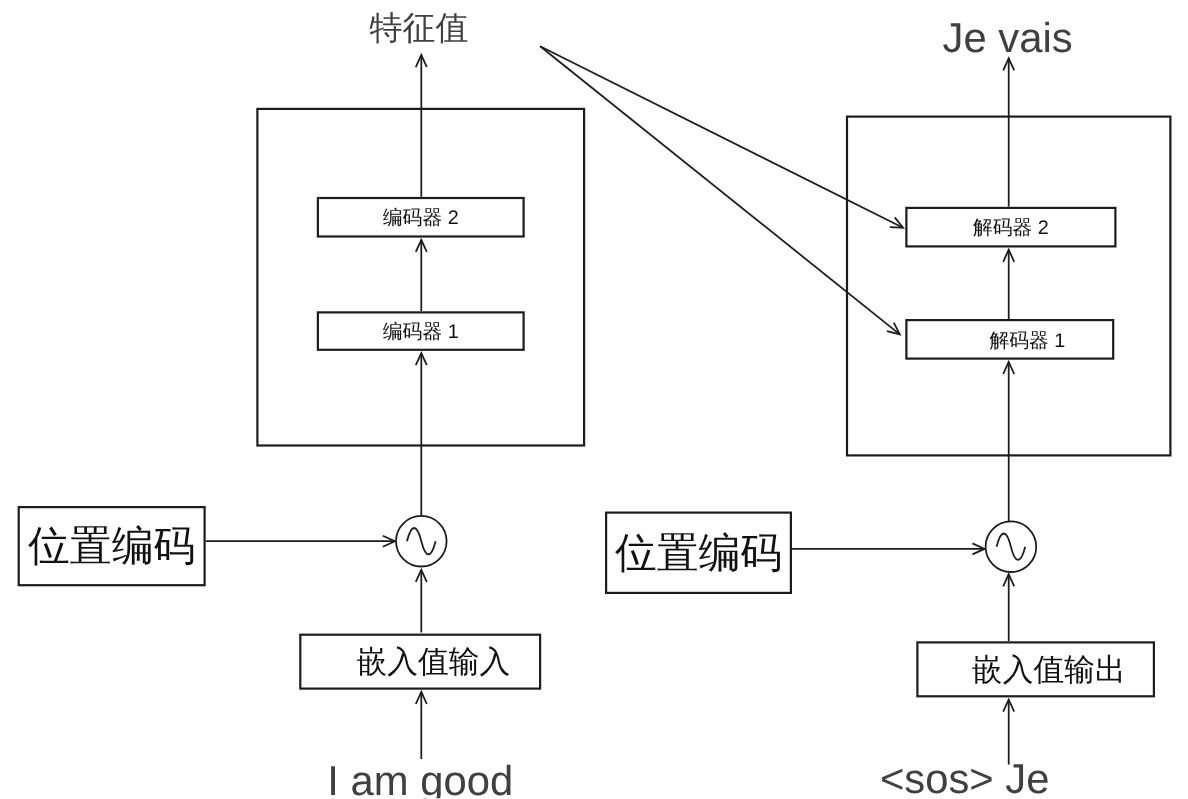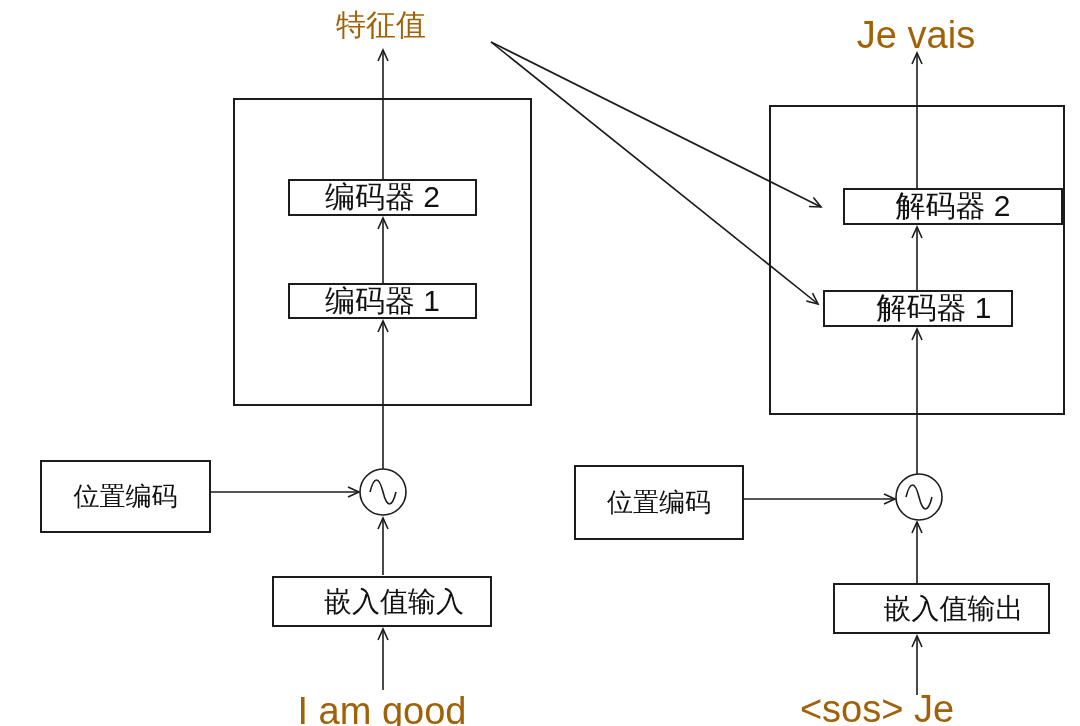--- a/index.html
+++ b/index.html
@@ -36,24 +36,24 @@
   .frame {
     position: absolute;
     box-sizing: border-box;
     border: 2px solid #1c1c1c;
     background: transparent;
   }
   .lbl {
     position: absolute;
     text-align: center;
     white-space: nowrap;
-    color: #a16207;
+    color: #404040;
   }
-  .layer-label { font-size: 30px; }
-  .pos-label   { font-size: 26px; margin-left: 24px; }
+  .layer-label { font-size: 18px; }
+  .pos-label   { font-size: 38px; }
   .embed-label { font-size: 28px; padding-left: 24px; }
   .feature-label { font-size: 30px; }
   .latin-label   { font-size: 38px; }
 </style>
 </head>
 <body>
 
 <div class="stage">
 
   <svg class="wires" viewBox="0 0 1080 726" xmlns="http://www.w3.org/2000/svg">
@@ -111,21 +111,21 @@
   <div class="box embed-label" style="left:272px; top:576px; width:220px; height:51px;">
     <span>嵌入值输入</span>
   </div>
 
   <div class="lbl latin-label" style="left:282px; top:690px; width:200px;">I am good</div>
 
   <div class="lbl latin-label" style="left:816px; top:14px; width:200px;">Je vais</div>
 
   <div class="frame" style="left:769px; top:105px; width:296px; height:310px;"></div>
 
-  <div class="box layer-label" style="left:843px; top:188px; width:220px; height:37px;">
+  <div class="box layer-label" style="left:823px; top:188px; width:192px; height:37px;">
     <span>解码器 2</span>
   </div>
   <div class="box layer-label" style="left:823px; top:290px; width:190px; height:37px;padding-left:32px;">
     <span>解码器 1</span>
   </div>
 
   <div class="box pos-label" style="left:550px; top:465px; width:170px; height:75px;">
     <span>位置编码</span>
   </div>
 

